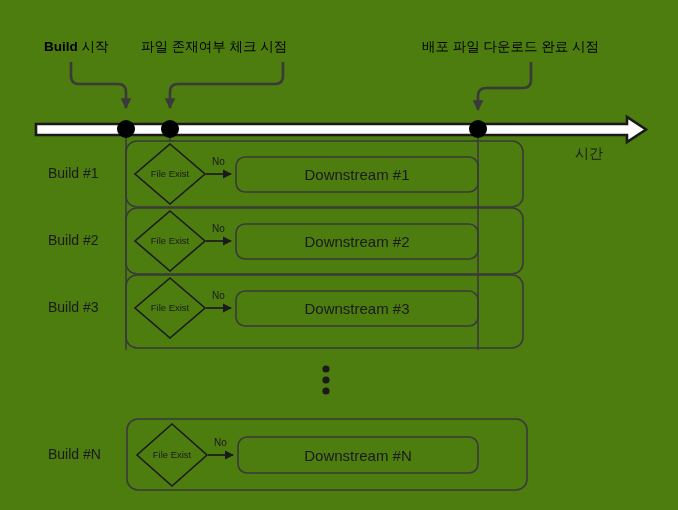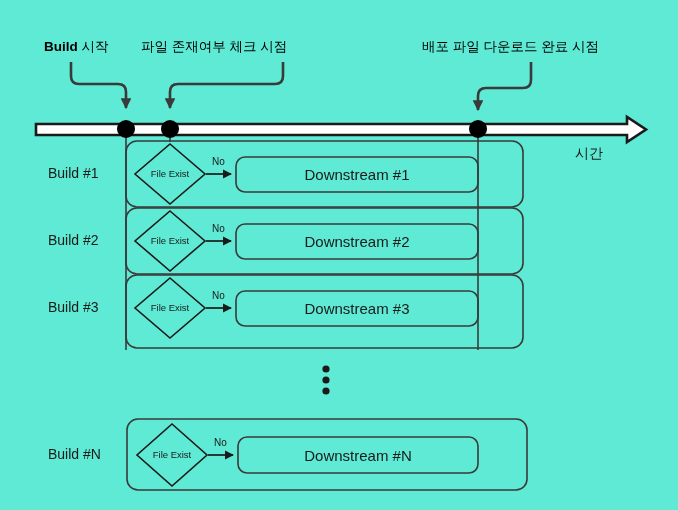--- a/index.html
+++ b/index.html
@@ -8,21 +8,21 @@
     background: #ffffff;
   }
   body {
     font-family: "Liberation Sans", "DejaVu Sans", sans-serif;
     color: #000000;
   }
   #canvas {
     position: relative;
     width: 678px;
     height: 510px;
-    background: #5eead4;
+    background: #4d7c0f;
     overflow: hidden;
   }
   #diagram-svg {
     position: absolute;
     left: 0;
     top: 0;
     width: 678px;
     height: 510px;
     display: block;
   }

